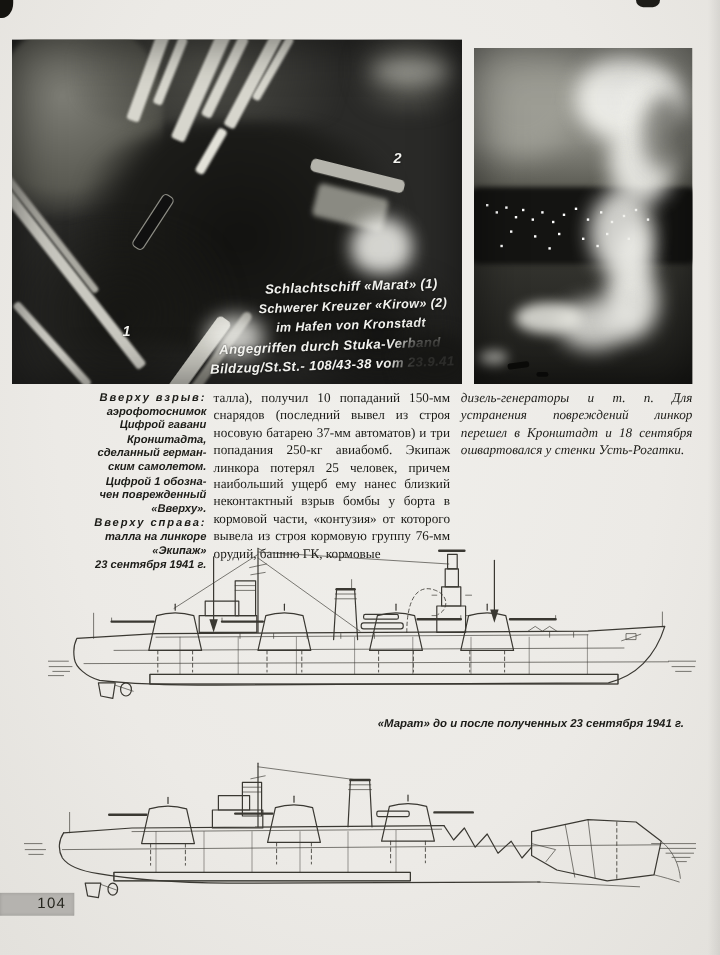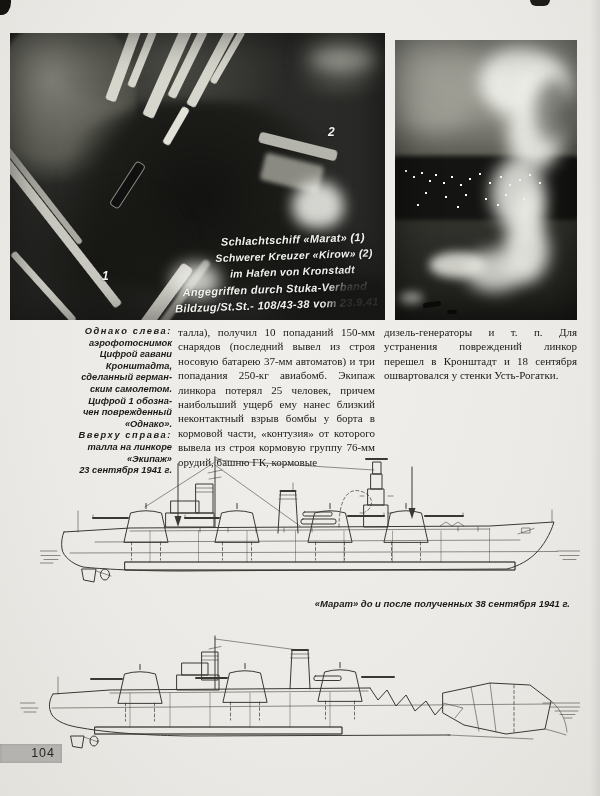--- a/index.html
+++ b/index.html
@@ -68,21 +68,21 @@
   .boat{position:absolute;background:#0c0c0a;border-radius:2px;}
 
   
   .cap{color:#1b1b17;font-weight:700;font-style:italic;}
   .col1{left:24px;top:326px;width:148px;font-size:9.3px;line-height:11.6px;text-align:right;}
   .col1 div.spaced{letter-spacing:1.6px;}
   .serifcol{font-family:"Liberation Serif",serif;font-size:11px;line-height:14.4px;
     color:#1a1a16;text-align:justify;}
   .col2{left:178px;top:325px;width:197px;}
   .col3{left:384px;top:325px;width:193px;}
-  .col3 p{margin:0;}
+  .col3 p{margin:0;font-style:italic;}
   .col3 p.ind{text-indent:13px;}
   .cap-mid{left:248px;top:597px;width:322px;font-size:9.5px;line-height:13.2px;text-align:right;}
 
   
   .d1{left:40px;top:453px;width:540px;height:142px;}
   .d2{left:20px;top:633px;width:560px;height:122px;}
   .shipsvg{width:100%;height:100%;display:block;}
   .shipsvg *{stroke:#3a3832;fill:none;stroke-width:2;stroke-linecap:round;stroke-linejoin:round;}
   .shipsvg .thin{stroke-width:1.1;}
   .shipsvg .thick{stroke-width:4;}
@@ -160,29 +160,29 @@
     <div class="smoke" style="left:128px;top:20px;width:50px;height:52px;opacity:.9;"></div>
     <div class="abs smoke-dark"></div>
     <div class="patch" style="left:34px;top:212px;width:56px;height:26px;opacity:.85;"></div>
     <div class="patch" style="left:4px;top:252px;width:24px;height:12px;opacity:.7;"></div>
     <div class="boat" style="left:28px;top:262px;width:18px;height:5px;transform:rotate(-8deg);"></div>
     <div class="boat" style="left:52px;top:270px;width:10px;height:4px;"></div>
     <div class="abs vignette"></div>
   </div>
 
   <div class="abs cap col1">
-      <div class="spaced">Однако слева:</div>
+      <div class="spaced">Вверху взрыв:</div>
       <div>аэрофотоснимок</div>
       <div>Цифрой гавани</div>
       <div>Кронштадта,</div>
       <div>сделанный герман-</div>
       <div>ским самолетом.</div>
       <div>Цифрой 1 обозна-</div>
       <div>чен поврежденный</div>
-      <div>«Однако».</div>
+      <div>«Вверху».</div>
       <div class="spaced">Вверху справа:</div>
       <div>талла на линкоре</div>
       <div>«Экипаж»</div>
       <div>23 сентября 1941 г.</div>
     </div>
 
   <div class="abs serifcol col2">талла), получил 10 попаданий 150-мм снарядов (последний вывел из строя носовую батарею 37-мм автоматов) и три попадания 250-кг авиабомб. Экипаж линкора потерял 25 человек, причем наибольший ущерб ему нанес близкий неконтактный взрыв бомбы у борта в кормовой части, «контузия» от которого вывела из строя кормовую группу 76-мм орудий, башню ГК, кормовые</div>
   <div class="abs serifcol col3">
     <p>дизель-генераторы и т. п. Для устранения повреждений линкор перешел в Кронштадт и 18 сентября ошвартовался у стенки Усть-Рогатки.</p>
   </div>
@@ -258,21 +258,21 @@
       <path class="thin" d="M320,150 V158 M376,150 V158 M432,150 V158 M488,150 V158 M544,150 V158 M836,148 V156 M876,148 V156"></path>
 
       <path d="M276,22 V128"></path>
         <path class="fil" d="M269,126 L276,148 L283,126 Z"></path>
       <path d="M744,28 V112"></path>
         <path class="fil" d="M737,110 L744,132 L751,110 Z"></path>
     </svg>
   </div>
 
   <div class="abs cap cap-mid">
-      <div>«Марат» до и после полученных 38 сентября 1941 г.</div>
+      <div>«Марат» до и после полученных 23 сентября 1941 г.</div>
     </div>
 
   <div class="abs d2">
     <svg class="shipsvg" viewBox="0 0 1120 244" shape-rendering="geometricPrecision">
 
       <path class="thin" d="M0,140 H30 M2,150 H36 M8,158 H32"></path>
       <path class="thin" d="M1046,140 H1120 M1060,148 H1120 M1070,156 H1116 M1080,163 H1110 M1088,170 H1104"></path>
 
       <path d="M66,122 L180,114 L700,110"></path>
       <path d="M66,122 C58,134 56,150 64,164 C74,178 96,186 124,190 C180,200 260,205 340,206 L860,204"></path>

